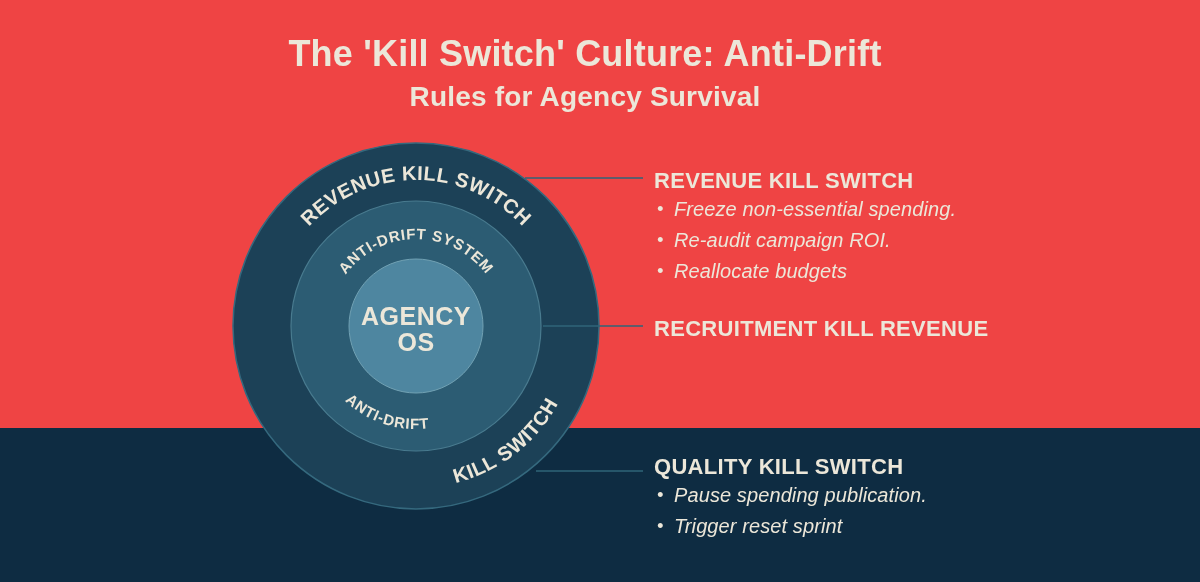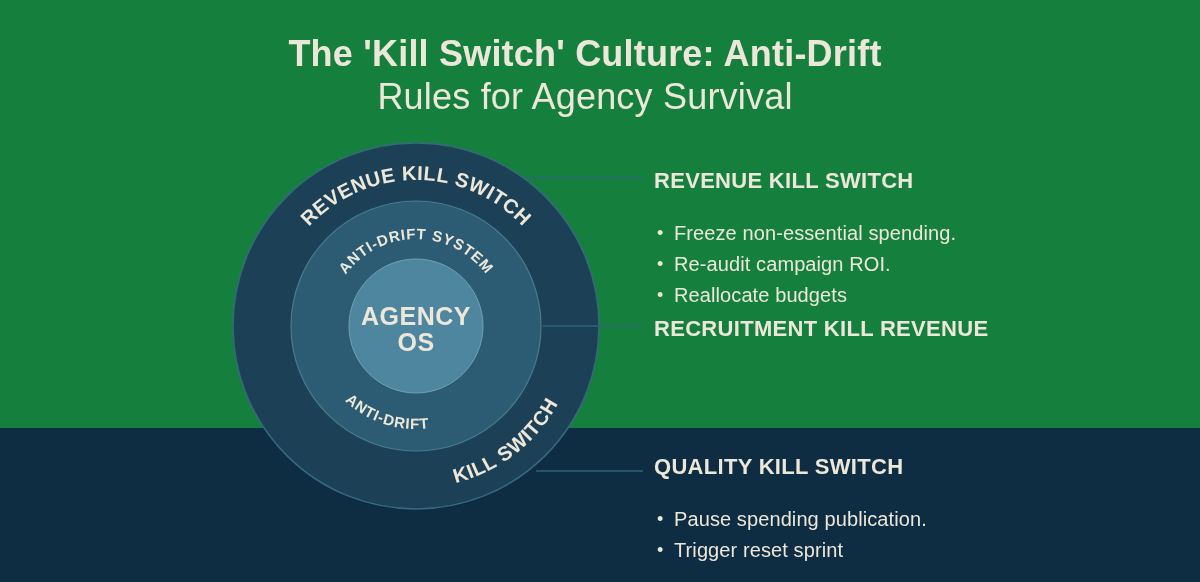--- a/index.html
+++ b/index.html
@@ -6,38 +6,38 @@
   html, body {
     width: 1200px; height: 582px;
     background: #0e2c42;
     font-family: "Liberation Sans", sans-serif;
     overflow: hidden;
     position: relative;
   }
   .canvas {
     position: relative;
     width: 1200px; height: 428px;
-    background: #15803d;
+    background: #ef4444;
   }
   
   .title-block {
     position: absolute;
     top: 32px; left: 0; width: 1170px;
     text-align: center;
     color: #ece7d9;
   }
   .title-line1 {
     font-size: 36px;
     font-weight: 700;
     line-height: 43px;
     letter-spacing: 0.2px;
   }
   .title-line2 {
-    font-size: 36px;
-    font-weight: 400;
+    font-size: 28px;
+    font-weight: 700;
     line-height: 43px;
     letter-spacing: 0.2px;
   }
   
   svg.diagram {
     position: absolute;
     top: 0; left: 0;
   }
   .connector {
     stroke: #2f6579;
@@ -69,21 +69,22 @@
     color: #ece7d9;
   }
   .section h2 {
     font-size: 22px;
     font-weight: 700;
     line-height: 27px;
     letter-spacing: 0.3px;
   }
   .section ul {
     list-style: none;
-    margin-top: 24px;
+    margin-top: 0;
+    font-style: italic;
   }
   .section li {
     position: relative;
     font-size: 20px;
     font-weight: 400;
     line-height: 31px;
     padding-left: 20px;
     letter-spacing: 0.1px;
   }
   .section li::before {

